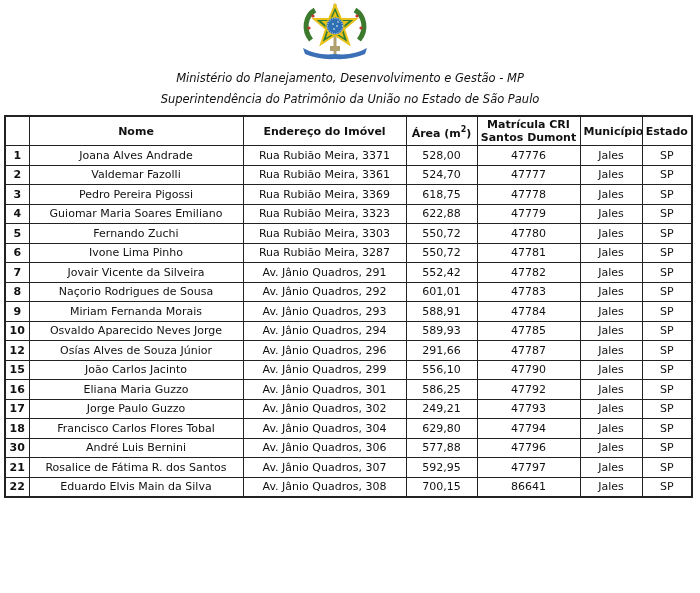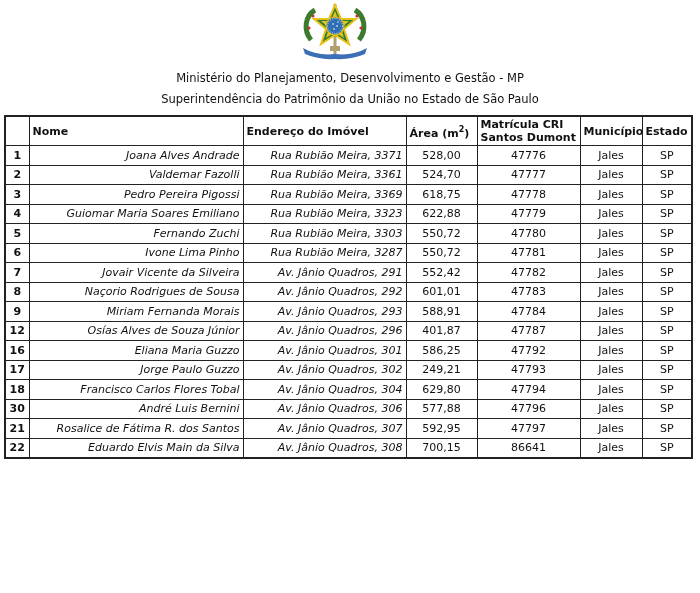--- a/index.html
+++ b/index.html
@@ -1,28 +1,28 @@
 <!DOCTYPE html>
 <html><head>
 <meta charset="utf-8">
 <style>
   html, body { margin:0; padding:0; background:#ffffff; }
   body { width:700px; height:593px; position:relative; overflow:hidden;
          font-family:"DejaVu Sans", "Liberation Sans", sans-serif; color:#111; }
   .emblem { position:absolute; left:297px; top:2px; width:76px; height:60px; }
-  .hdr { position:absolute; left:0; width:700px; text-align:center; font-size:11.5px; color:#111; line-height:14px; }
+  .hdr { position:absolute; left:0; width:700px; text-align:center; font-size:11.5px; color:#111; line-height:14px;font-style:italic; }
   .hdr1 { top:71px; }
   .hdr2 { top:92px; }
   table { position:absolute; left:4px; top:115px; border-collapse:collapse; table-layout:fixed; width:687px;
           border:2px solid #222; }
   td, th { border:1.5px solid #222; padding:0 3px; font-size:11px; height:18.5px; white-space:nowrap; overflow:hidden; }
-  th { font-weight:bold; height:28px; text-align:left; font-size:11px; line-height:13px;margin-top:44px; }
+  th { font-weight:bold; height:28px; text-align:center; font-size:11px; line-height:13px;margin-top:44px; }
   td.num { font-weight:bold; text-align:center; padding:0; }
   td.c { text-align:center; }
-  td.l { text-align:right;font-style:italic; }
+  td.l { text-align:center; }
   sup { font-size:8px; }
 </style>
 </head>
 <body>
 
 <div class="emblem">
   <svg width="76" height="60" viewBox="0 0 76 60">
 
     <path d="M14 38 C6 28 8 14 18 8" stroke="#3c7a2e" stroke-width="5" fill="none"></path>
     <path d="M62 38 C70 28 68 14 58 8" stroke="#3c7a2e" stroke-width="5" fill="none"></path>
@@ -148,25 +148,43 @@
       <tr>
         <td class="num">9</td>
         <td class="l">Miriam Fernanda Morais</td>
         <td class="l">Av. Jânio Quadros, 293</td>
         <td class="c">588,91</td>
         <td class="c">47784</td>
         <td class="c">Jales</td>
         <td class="c">SP</td>
       </tr>
       <tr>
+        <td class="num">10</td>
+        <td class="l">Osvaldo Aparecido Neves Jorge</td>
+        <td class="l">Av. Jânio Quadros, 294</td>
+        <td class="c">589,93</td>
+        <td class="c">47785</td>
+        <td class="c">Jales</td>
+        <td class="c">SP</td>
+      </tr>
+      <tr>
         <td class="num">12</td>
         <td class="l">Osías Alves de Souza Júnior</td>
         <td class="l">Av. Jânio Quadros, 296</td>
-        <td class="c">401,87</td>
+        <td class="c">291,66</td>
         <td class="c">47787</td>
+        <td class="c">Jales</td>
+        <td class="c">SP</td>
+      </tr>
+      <tr>
+        <td class="num">15</td>
+        <td class="l">João Carlos Jacinto</td>
+        <td class="l">Av. Jânio Quadros, 299</td>
+        <td class="c">556,10</td>
+        <td class="c">47790</td>
         <td class="c">Jales</td>
         <td class="c">SP</td>
       </tr>
       <tr>
         <td class="num">16</td>
         <td class="l">Eliana Maria Guzzo</td>
         <td class="l">Av. Jânio Quadros, 301</td>
         <td class="c">586,25</td>
         <td class="c">47792</td>
         <td class="c">Jales</td>

